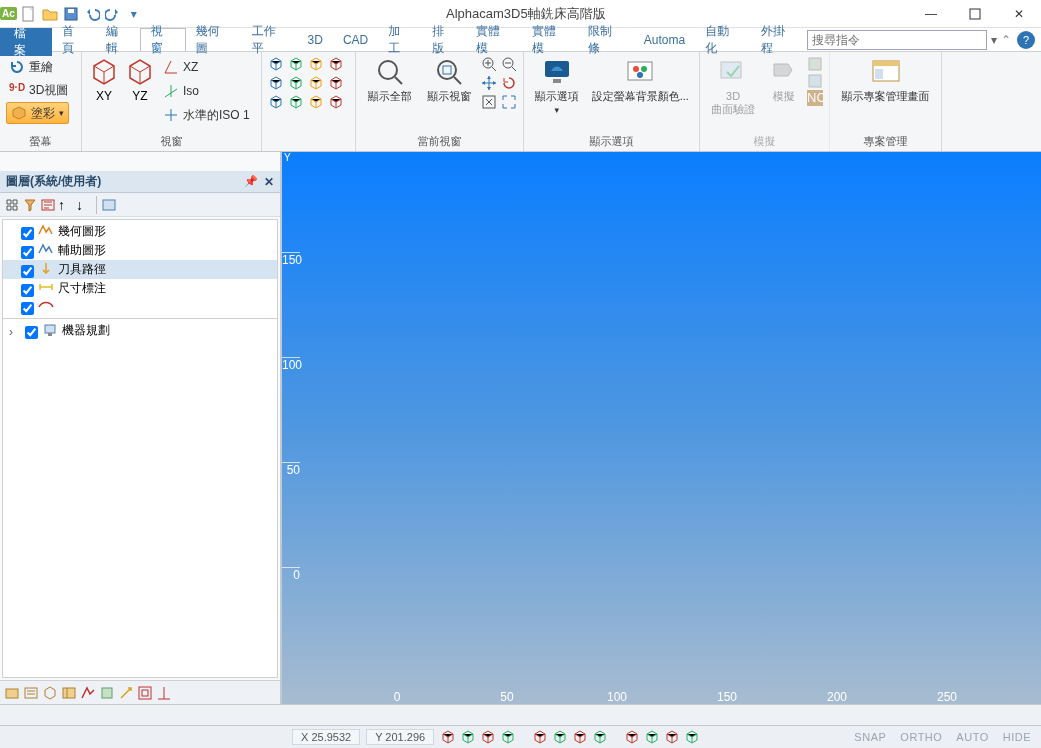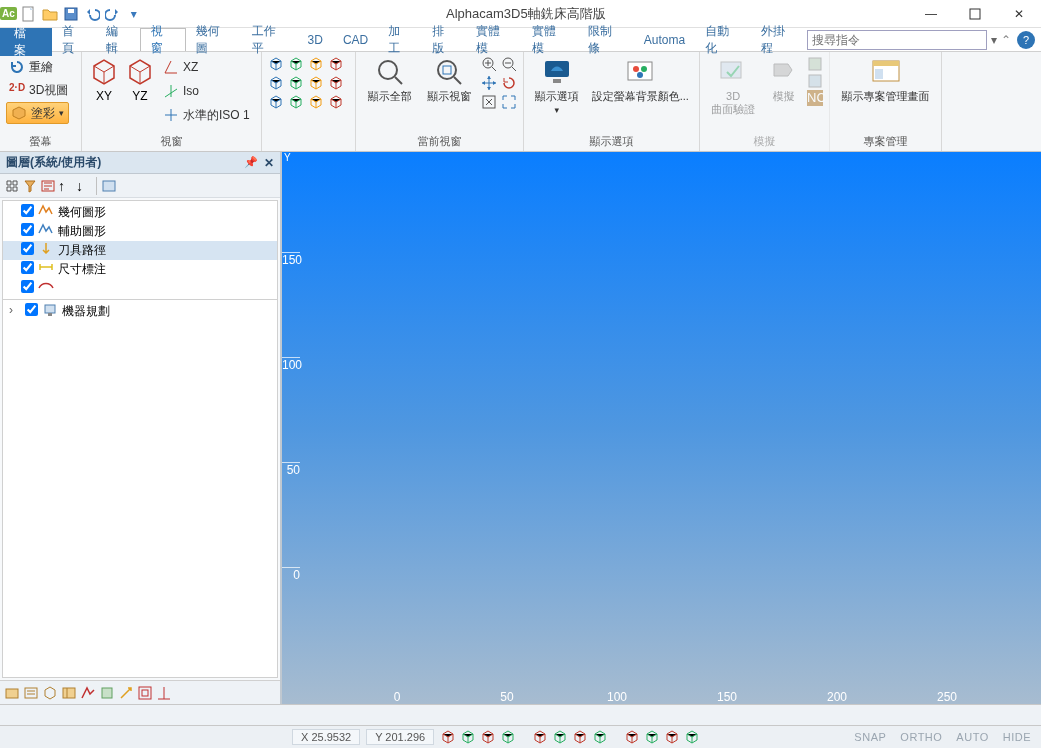--- a/index.html
+++ b/index.html
@@ -34,26 +34,26 @@
 .icon16 { width: 16px; height: 16px; display: inline-block; }
 .icon32 { width: 32px; height: 32px; display: inline-block; }
 .stack { display: flex; flex-direction: column; gap: 1px; }
 .row { display: flex; gap: 4px; }
 .disabled { opacity: 0.45; }
 .orange-btn { background: linear-gradient(#ffd27a,#ffb340); border: 1px solid #e09a2a; border-radius: 2px; padding: 1px 4px; }
 
 
 .main { display: flex; height: calc(748px - 28px - 24px - 100px - 22px - 22px); }
 .panel { width: 282px; border-right: 2px solid #c0c8d0; display: flex; flex-direction: column; background: #f7f9fb; }
-.panel-header { height: 22px; background: #dbe6f0; display: flex; align-items: center; padding: 0 6px; color: #2a4a6a; font-weight: bold; border-bottom: 1px solid #c0c8d0; }
+.panel-header { height: 22px; background: #dbe6f0; display: flex; align-items: center; padding: 0 6px; color: #2a4a6a; font-weight: bold; border-bottom: 1px solid #c0c8d0; margin-top: 19px; }
 .panel-header .spacer { flex: 1; }
 .panel-toolbar { height: 24px; background: #eef2f6; display: flex; align-items: center; gap: 2px; padding: 0 4px; border-bottom: 1px solid #d8dde2; }
 .tree { flex: 1; overflow: auto; background: #fff; border: 1px solid #d0d0d0; margin: 2px; }
 .tree-section { border-bottom: 1px solid #d0d0d0; padding: 2px 0; }
-.tree-row { display: flex; align-items: flex-start; gap: 4px; padding: 1px 6px; }
+.tree-row { display: flex; align-items: flex-end; gap: 4px; padding: 1px 6px; }
 .tree-row.selected { background: #d6e4f2; }
 .tree-sub { padding-left: 18px; }
 .panel-bottom { height: 24px; background: #eef2f6; display: flex; align-items: center; gap: 3px; padding: 0 4px; border-top: 1px solid #d0d0d0; }
 
 
 .viewport { flex: 1; position: relative; background: linear-gradient(#0a7eff 0%, #4f97e0 50%, #a7bcd0 100%); }
 .ruler-y { position: absolute; left: 0; top: 0; width: 18px; height: 100%; }
 .ruler-y .tick { position: absolute; left: 0; width: 18px; text-align: right; color: #fff; font-size: 10px; }
 .ruler-y .major { border-top: 1px solid rgba(255,255,255,0.7); }
 .ruler-x { position: absolute; left: 0; bottom: 0; height: 18px; width: 100%; }
@@ -154,21 +154,21 @@
       <div class="btn-small">
         <span class="icon16">
             <svg width="16" height="16">
               <path d="M8 3a5 5 0 1 1-4.9 4" fill="none" stroke="#2e74b5" stroke-width="2"></path>
               <path d="M3 3v4h4" fill="none" stroke="#2e74b5" stroke-width="2"></path>
             </svg>
           </span>
         <span>重繪</span>
       </div>
       <div class="btn-small">
-        <span class="icon16" style="color:#c0392b;font-weight:bold;font-size:10px;">2·D</span>
+        <span class="icon16" style="color:#c0392b;font-weight:bold;font-size:10px;">9·D</span>
         <span>3D視圖</span>
       </div>
       <div class="btn-small orange-btn">
         <span class="icon16">
             <svg width="16" height="16">
               <path d="M8 2l6 3v6l-6 3-6-3V5z" fill="#f0b050" stroke="#c08020"></path>
             </svg>
           </span>
         <span>塗彩</span>
         <span style="font-size:9px;">▾</span>

